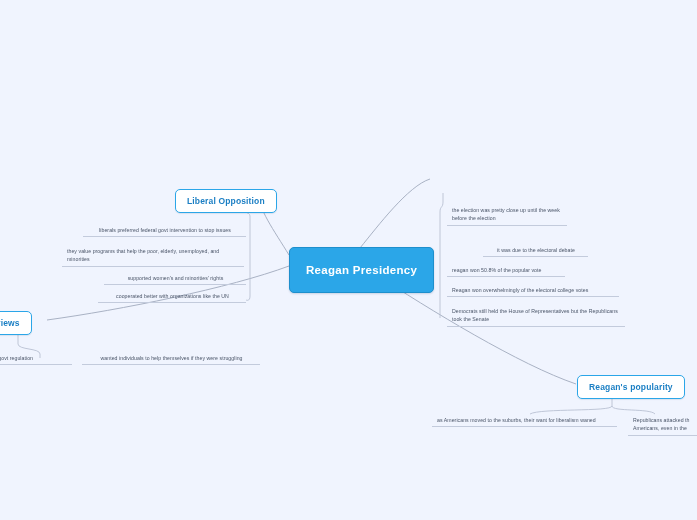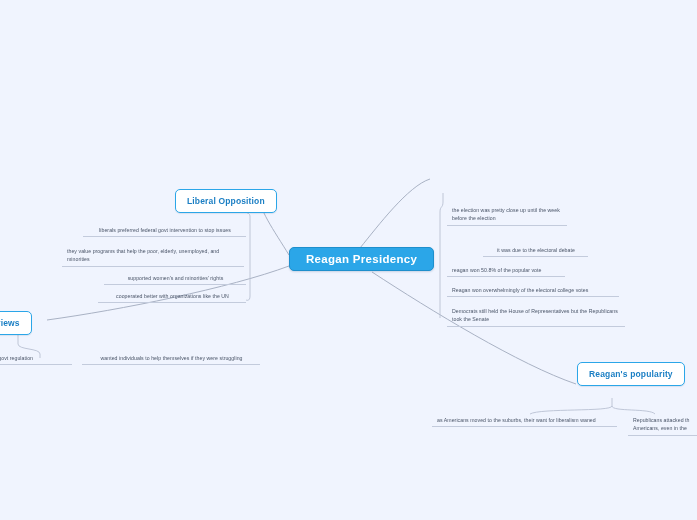--- a/index.html
+++ b/index.html
@@ -36,21 +36,21 @@
   }
   
   .root-node {
     background: #2ba6e8;
     border: 1px solid #1e8fcc;
     border-radius: 5px;
     color: #ffffff;
     font-size: 11.5px;
     font-weight: bold;
     letter-spacing: 0.3px;
-    padding: 5px 16px;
+    padding: 16px 16px;
     text-align: left;
     box-shadow: 0 1px 2px rgba(20,60,110,0.18);
   }
   
   .branch-node {
     background: #ffffff;
     border: 1.4px solid #2ba6e8;
     border-radius: 5px;
     color: #1b7fc4;
     font-size: 8.5px;
@@ -143,21 +143,21 @@
   <div class="node leaf-node" style="left:447px; top:264px; width:118px;">
     <span>reagan won 50.8% of the popular vote</span>
   </div>
   <div class="node leaf-node" style="left:447px; top:284px; width:172px;">
     <span>Reagan won overwhelmingly of the electoral college votes</span>
   </div>
   <div class="node leaf-node" style="left:447px; top:305px; width:178px;">
     <span>Democrats still held the House of Representatives but the Republicans took the Senate</span>
   </div>
 
-  <div class="node branch-node" style="left:577px; top:362px;">
+  <div class="node branch-node" style="left:577px; top:375px;">
     <span>Reagan's popularity</span>
   </div>
   <div class="node leaf-node" style="left:432px; top:414px; width:185px;">
     <span>as Americans moved to the suburbs, their want for liberalism waned</span>
   </div>
   <div class="node leaf-node" style="left:628px; top:414px; width:88px;">
     <span>Republicans attacked th Americans, even in the</span>
   </div>
 
 </div>

